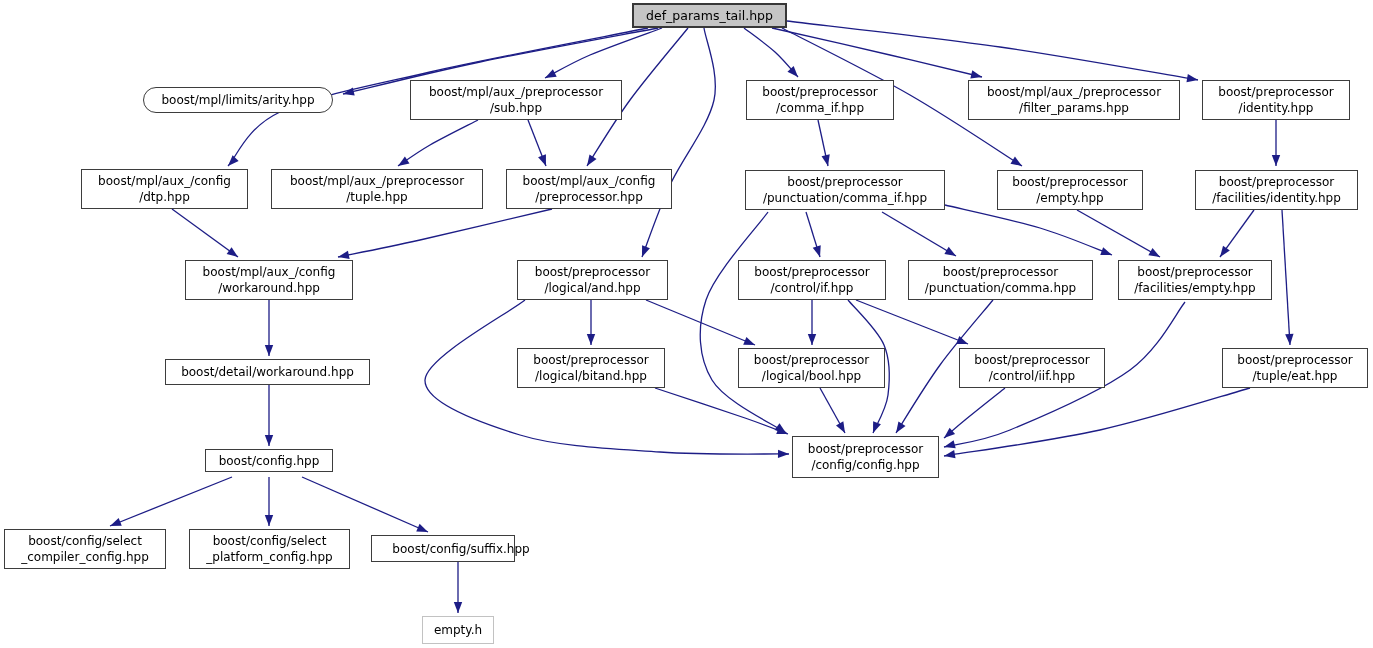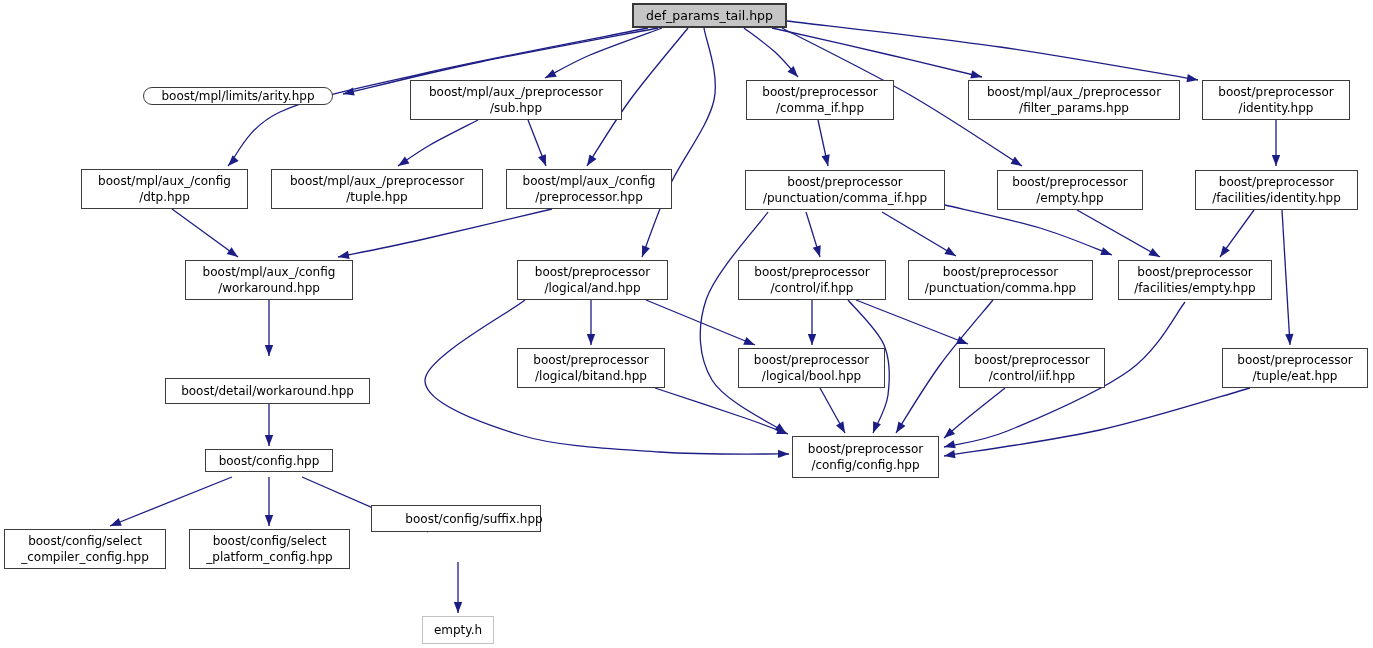--- a/index.html
+++ b/index.html
@@ -116,21 +116,21 @@
       <polygon points="110,526 118.64211603203387,518.0028861150498 121.77281041575606,525.7976762132968" fill="#1d1d86"></polygon>
       <path d="M269,477 L269,526" fill="none" stroke="#1d1d86" stroke-width="1.3"></path>
       <polygon points="269,526 264.8,515 273.2,515" fill="#1d1d86"></polygon>
       <path d="M302,477 L428,532" fill="none" stroke="#1d1d86" stroke-width="1.3"></path>
       <polygon points="428,532 416.23836686648,531.4486507164373 419.5988334760571,523.7501272108606" fill="#1d1d86"></polygon>
       <path d="M458,562 L458,613" fill="none" stroke="#1d1d86" stroke-width="1.3"></path>
       <polygon points="458,613 453.8,602 462.2,602" fill="#1d1d86"></polygon>
     </svg>
 
 <div class="node root" style="left: 632px; top: 3px; width: 155px; height: 25px;">def_params_tail.hpp</div>
-    <div class="node" style="left: 143px; top: 87px; width: 190px; height: 18px; border-radius: 13px;">boost/mpl/limits/arity.hpp</div>
+    <div class="node" style="left: 143px; top: 87px; width: 190px; height: 26px; border-radius: 13px;">boost/mpl/limits/arity.hpp</div>
     <div class="node" style="left: 410px; top: 80px; width: 212px; height: 40px;">boost/mpl/aux_/preprocessor
 /sub.hpp</div>
     <div class="node" style="left: 746px; top: 80px; width: 148px; height: 40px;">boost/preprocessor
 /comma_if.hpp</div>
     <div class="node" style="left: 968px; top: 80px; width: 212px; height: 40px;">boost/mpl/aux_/preprocessor
 /filter_params.hpp</div>
     <div class="node" style="left: 1202px; top: 80px; width: 148px; height: 40px;">boost/preprocessor
 /identity.hpp</div>
     <div class="node" style="left: 81px; top: 169px; width: 167px; height: 40px;">boost/mpl/aux_/config
 /dtp.hpp</div>
@@ -147,31 +147,31 @@
     <div class="node" style="left: 185px; top: 260px; width: 168px; height: 40px;">boost/mpl/aux_/config
 /workaround.hpp</div>
     <div class="node" style="left: 517px; top: 260px; width: 151px; height: 40px;">boost/preprocessor
 /logical/and.hpp</div>
     <div class="node" style="left: 738px; top: 260px; width: 148px; height: 40px;">boost/preprocessor
 /control/if.hpp</div>
     <div class="node" style="left: 908px; top: 260px; width: 185px; height: 40px;">boost/preprocessor
 /punctuation/comma.hpp</div>
     <div class="node" style="left: 1118px; top: 260px; width: 154px; height: 40px;">boost/preprocessor
 /facilities/empty.hpp</div>
-    <div class="node" style="left: 165px; top: 378px; width: 205px; height: 26px;">boost/detail/workaround.hpp</div>
+    <div class="node" style="left: 165px; top: 359px; width: 205px; height: 26px;">boost/detail/workaround.hpp</div>
     <div class="node" style="left: 517px; top: 348px; width: 148px; height: 40px;">boost/preprocessor
 /logical/bitand.hpp</div>
     <div class="node" style="left: 738px; top: 348px; width: 147px; height: 40px;">boost/preprocessor
 /logical/bool.hpp</div>
     <div class="node" style="left: 959px; top: 348px; width: 146px; height: 40px;">boost/preprocessor
 /control/iif.hpp</div>
     <div class="node" style="left: 1222px; top: 348px; width: 146px; height: 40px;">boost/preprocessor
 /tuple/eat.hpp</div>
     <div class="node" style="left: 792px; top: 436px; width: 147px; height: 42px;">boost/preprocessor
 /config/config.hpp</div>
     <div class="node" style="left: 205px; top: 449px; width: 128px; height: 23px;">boost/config.hpp</div>
     <div class="node" style="left: 4px; top: 529px; width: 162px; height: 40px;">boost/config/select
 _compiler_config.hpp</div>
     <div class="node" style="left: 189px; top: 529px; width: 161px; height: 40px;">boost/config/select
 _platform_config.hpp</div>
-    <div class="node" style="left: 371px; top: 505px; width: 170px; height: 27px; padding-left: 36px;">boost/config/suffix.hpp</div>
+    <div class="node" style="left: 371px; top: 535px; width: 144px; height: 27px; padding-left: 36px;">boost/config/suffix.hpp</div>
     <div class="node external" style="left: 422px; top: 616px; width: 72px; height: 28px;">empty.h</div>
   </div>
 
 </body></html>

